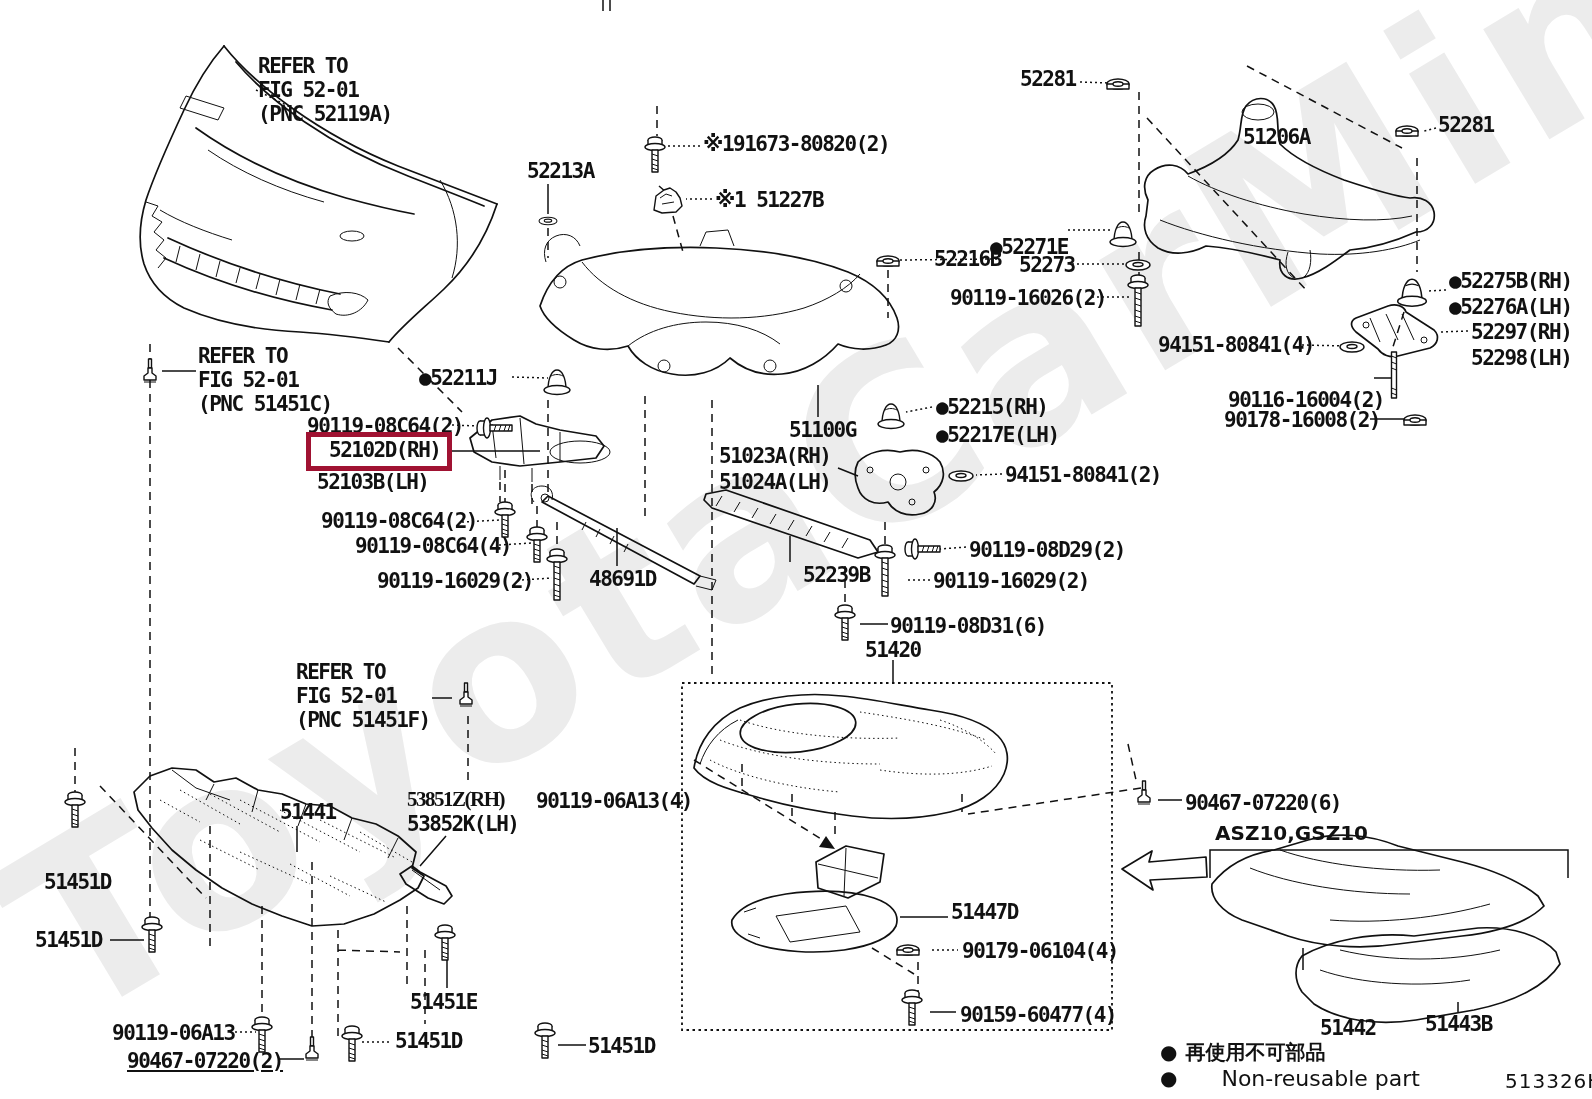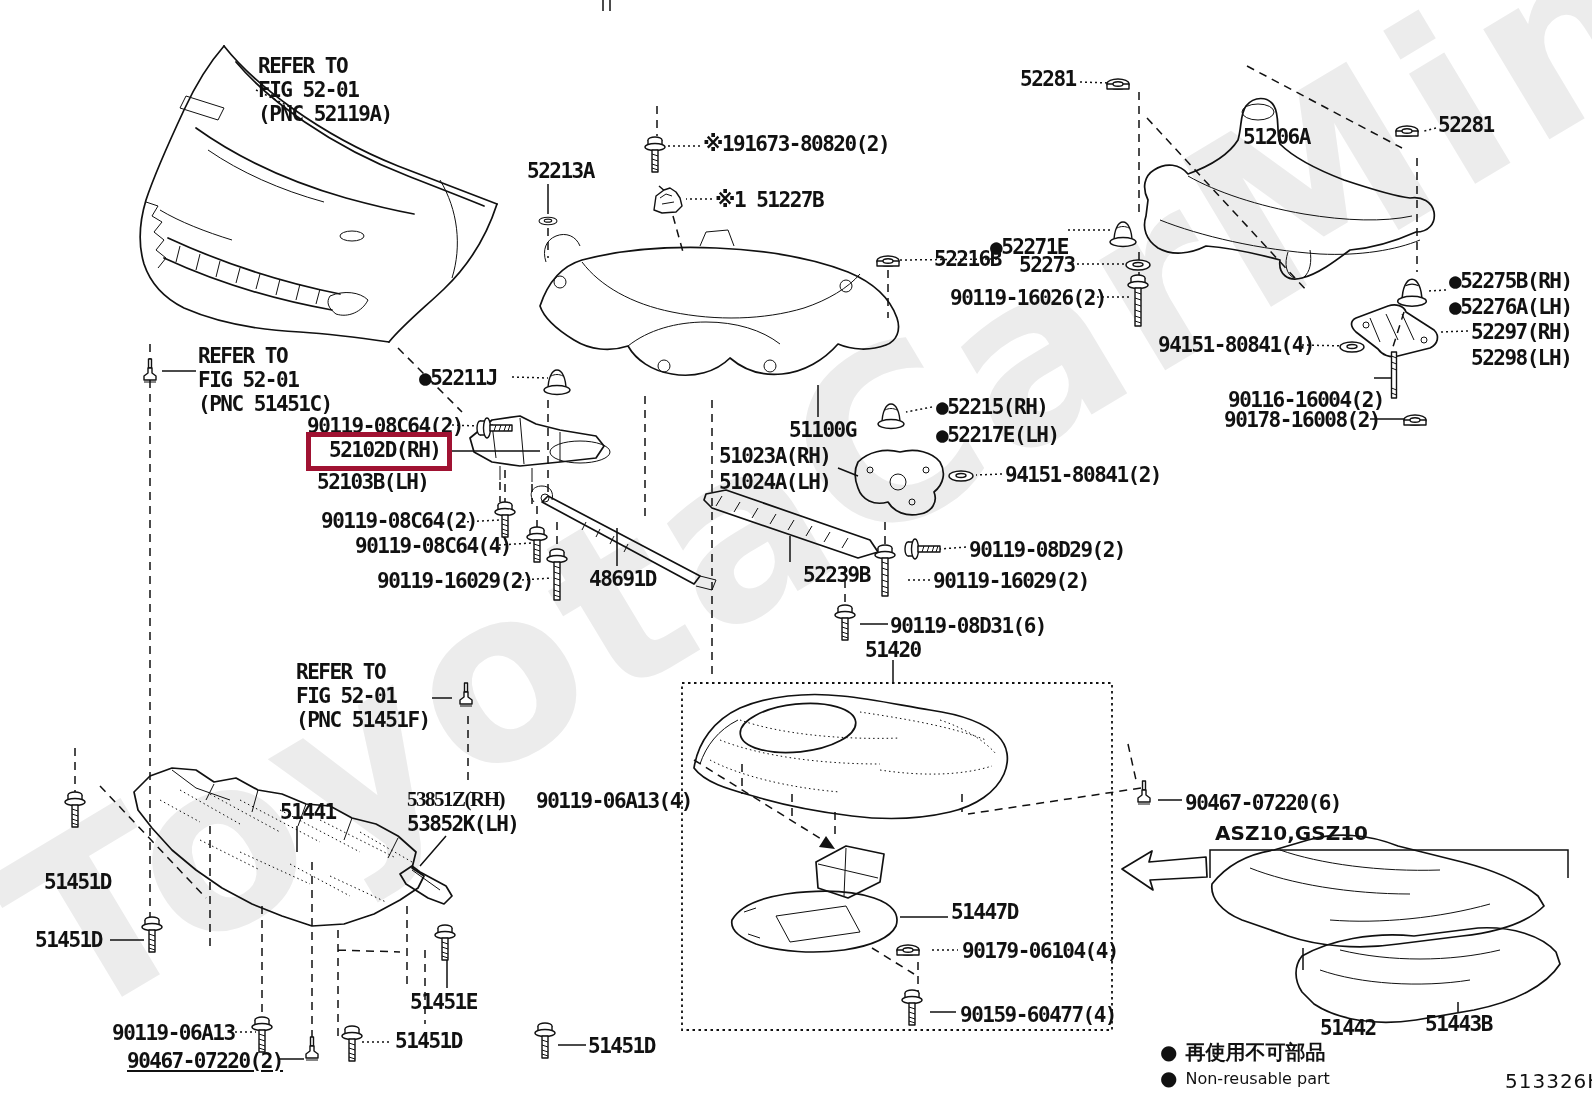--- a/index.html
+++ b/index.html
@@ -15,21 +15,21 @@
        white-space:pre;}
   .lbl.hl{border:5px solid var(--hl,#a01232);padding:2px 7px 4px 18px;}
   .note{position:absolute;font-family:"DejaVu Sans Mono","DejaVu Sans",monospace;
         font-weight:bold;font-size:21px;line-height:1.15;letter-spacing:-1.5px;color:#111;
         white-space:pre-line;}
   .note.plain{font-family:"DejaVu Sans",sans-serif;font-size:20px;letter-spacing:0;}
   #legend{position:absolute;left:1160px;top:1039px;z-index:2;color:#111;}
   .legend-row{display:flex;align-items:center;gap:8px;height:26px;}
   .legend-bullet{font-size:20px;line-height:1;}
   .legend-jp{font-family:"DejaVu Sans",sans-serif;font-weight:bold;font-size:20px;}
-  .legend-en{font-family:"DejaVu Sans",sans-serif;font-size:16px;}
+  .legend-en{font-family:"DejaVu Sans",sans-serif;font-size:22px;margin-left:36px;}
   #drawing-id{position:absolute;left:1505px;top:1069px;z-index:2;color:#111;
               font-family:"DejaVu Sans",sans-serif;font-size:20px;letter-spacing:1px;}
   
   .o{fill:none;stroke:#111;stroke-width:1.7;stroke-linejoin:round;stroke-linecap:round}
   .thin{fill:none;stroke:#111;stroke-width:1;stroke-linejoin:round}
   .ht{fill:none;stroke:#111;stroke-width:1;stroke-dasharray:1.5 3}
   .dd{fill:none;stroke:#111;stroke-width:1.5;stroke-dasharray:8 6}
   .ld{fill:none;stroke:#111;stroke-width:1.5;stroke-dasharray:2 3}
   .ls{fill:none;stroke:#111;stroke-width:1.5}
   .ic{fill:#fff;stroke:#111;stroke-width:1.4;stroke-linejoin:round}

